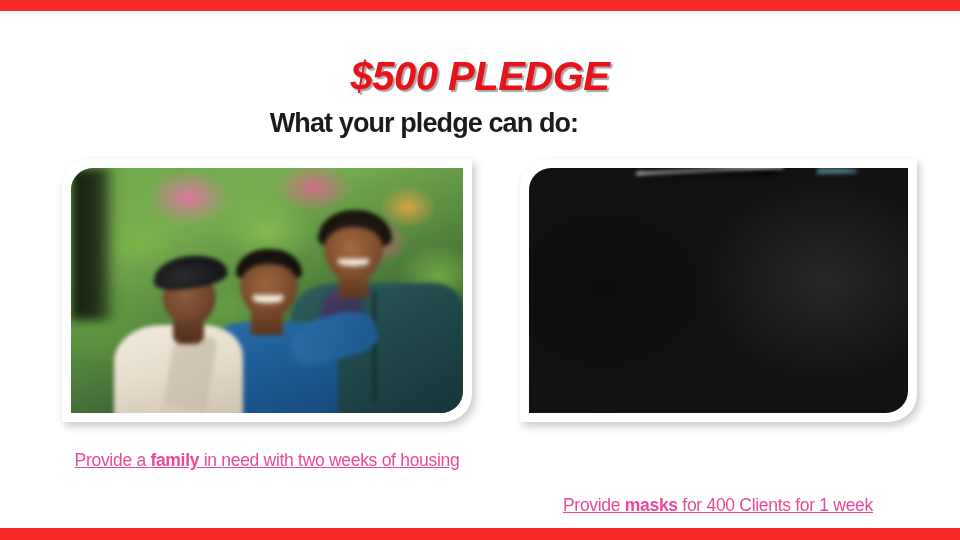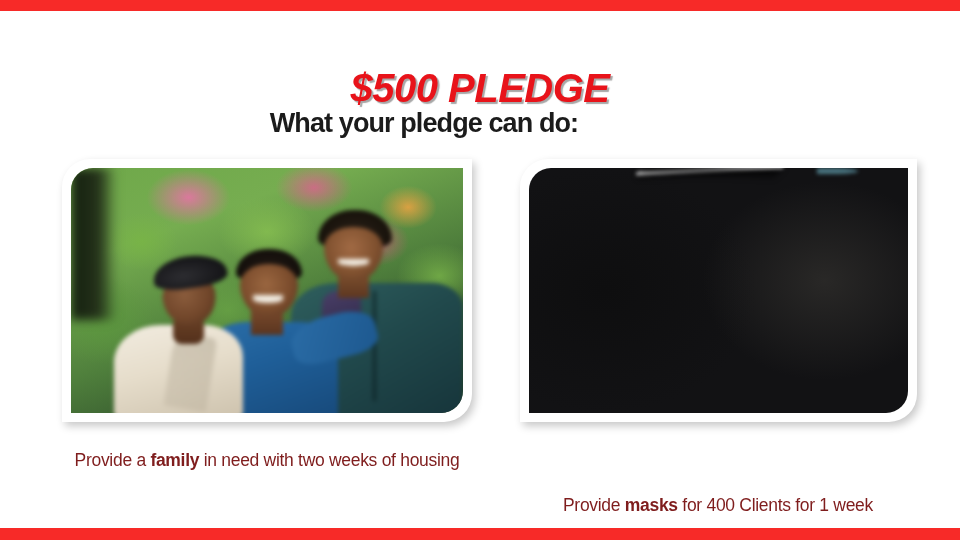--- a/index.html
+++ b/index.html
@@ -39,21 +39,20 @@
     width: 960px;
     text-align: center;
     font-size: 40px;
     font-weight: bold;
     font-style: italic;
     letter-spacing: -0.5px;
     color: #e8131a;
     text-shadow: 2px 2px 1px rgba(60,60,60,0.45);
     font-family: "Liberation Sans", sans-serif;
     transform: skewX(0deg);
-    margin-top: 12px;
   }
   .subtitle {
     position: absolute;
     top: 108px;
     left: 0;
     width: 848px;
     text-align: center;
     font-size: 27px;
     font-weight: 600;
     letter-spacing: -0.9px;
@@ -286,22 +285,23 @@
   }
   .softblur { filter: blur(1.6px); }
 
   
   .caption {
     position: absolute;
     text-align: center;
     font-size: 17.5px;
     line-height: 27px;
     letter-spacing: -0.3px;
-    color: #7f1d1d;
+    color: #ec4899;
     font-family: "Liberation Sans", sans-serif;
+    text-decoration: underline;
   }
   .caption b { font-weight: bold; }
   .cap-left  { left: 62px;  top: 447px; width: 410px; }
   .cap-right { left: 512px; top: 447px; width: 412px; margin-top: 45px; }
 </style>
 </head>
 <body>
 
 <div class="slide">
 

